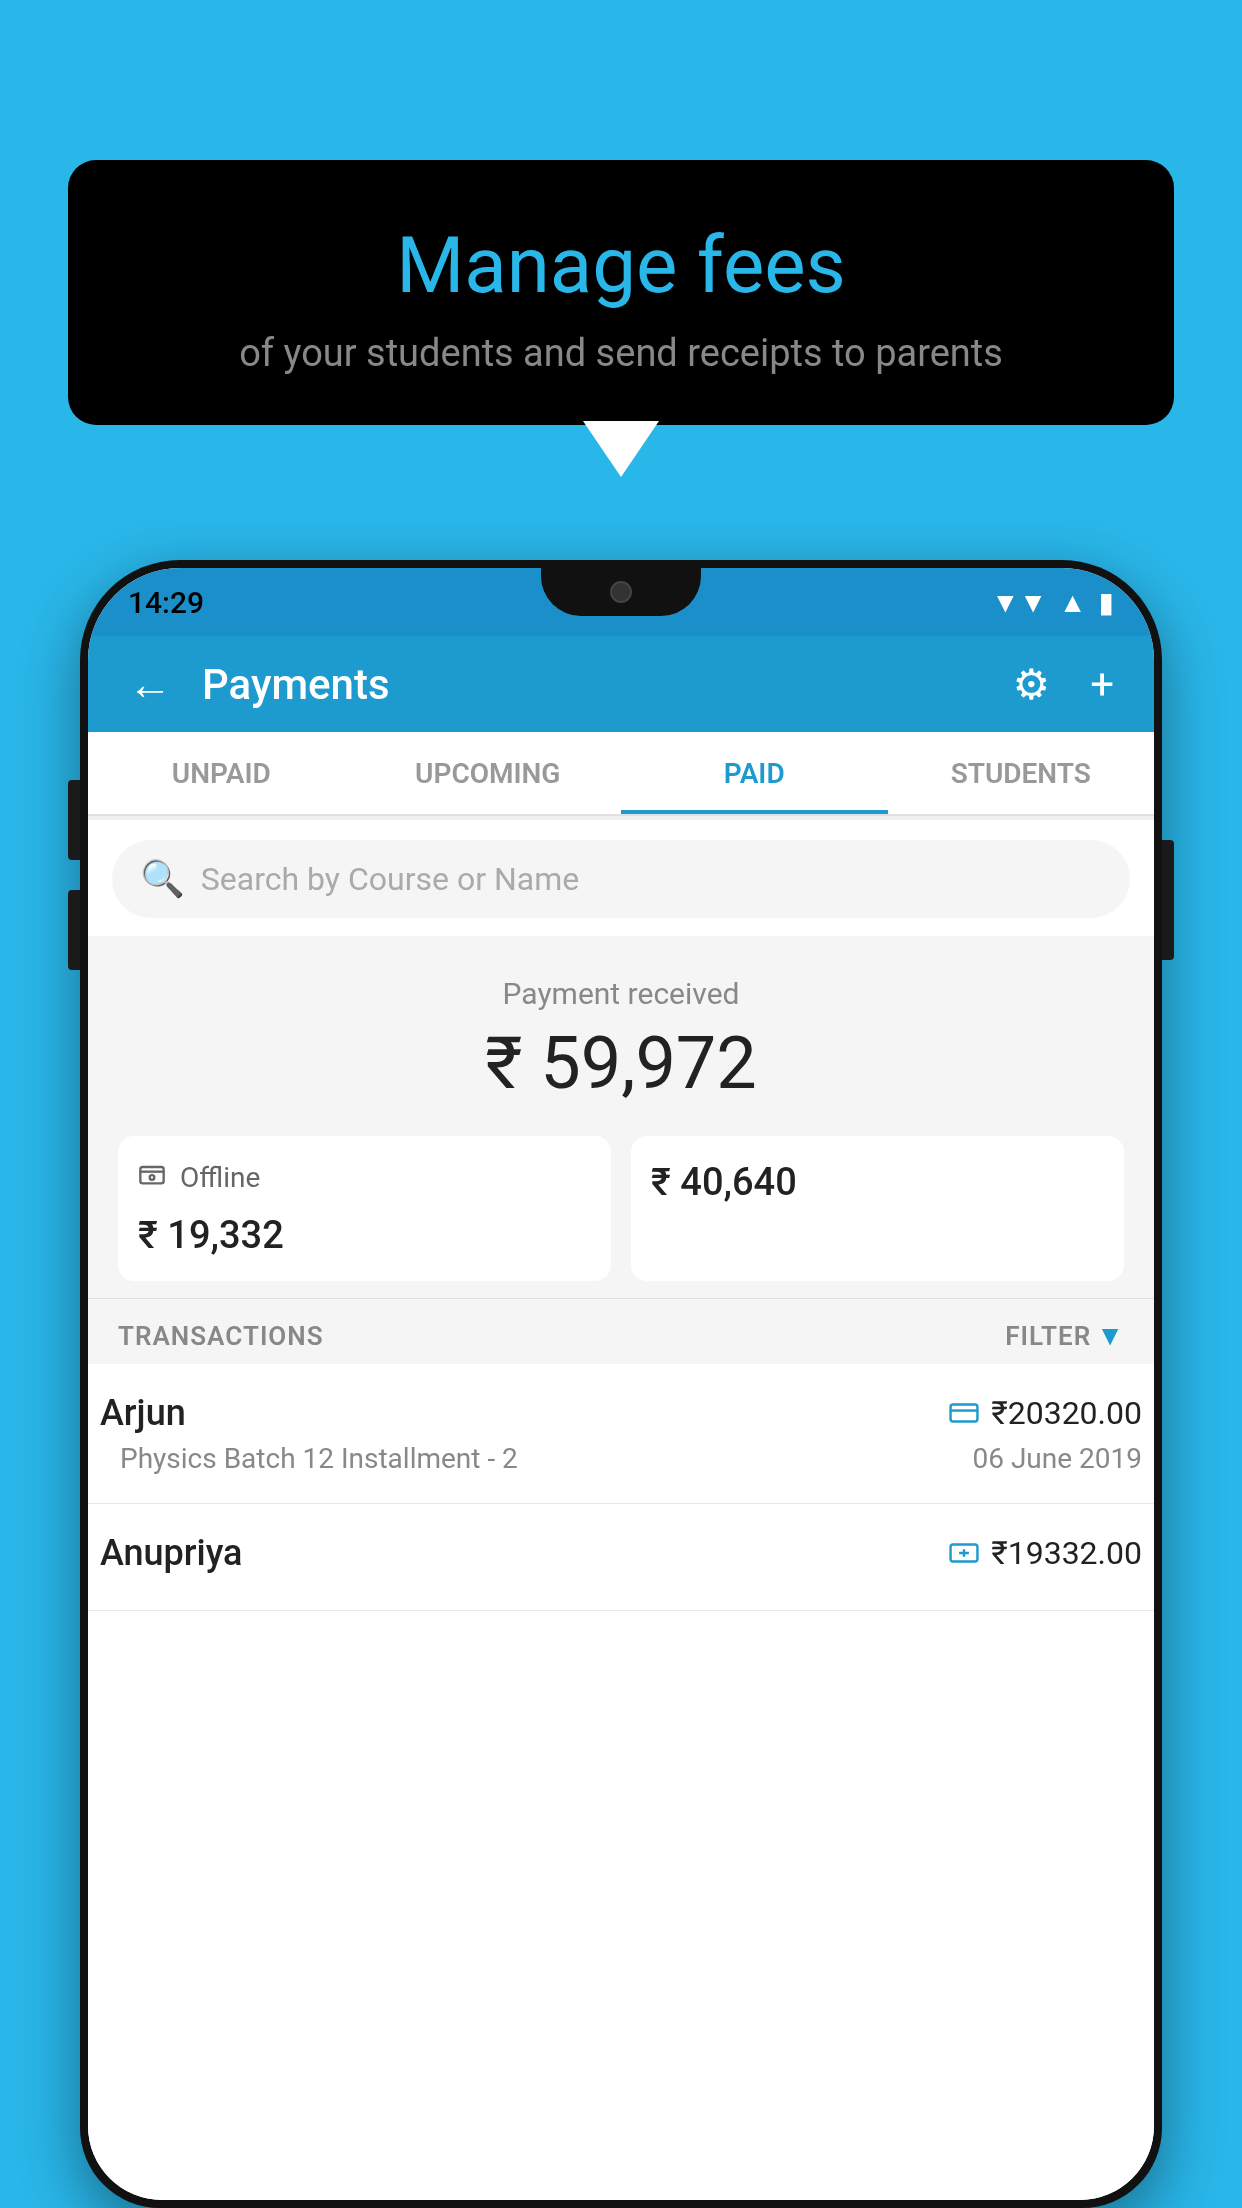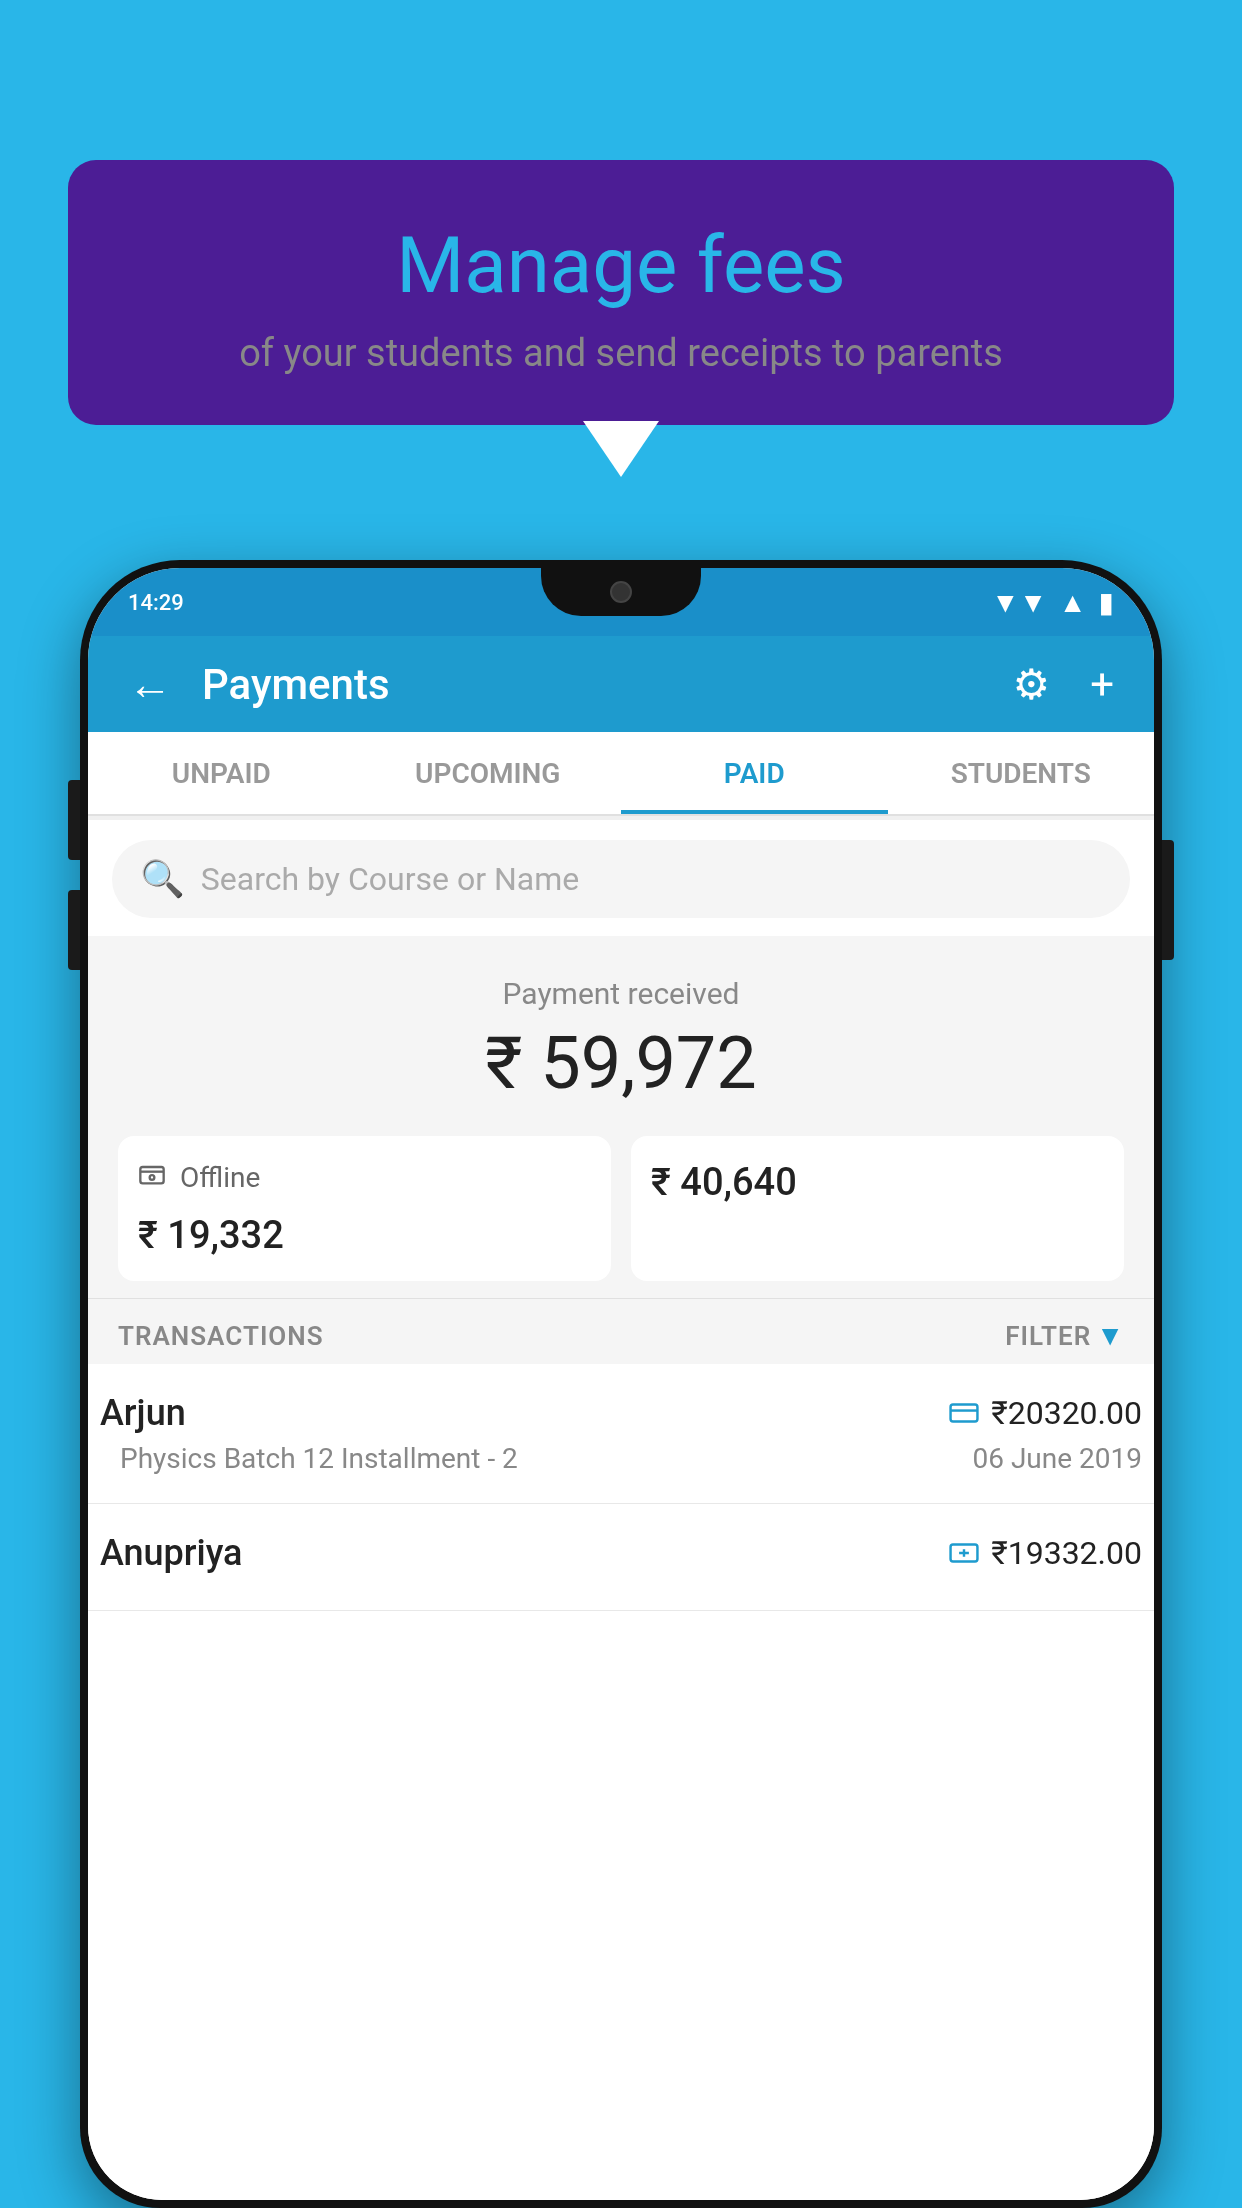--- a/index.html
+++ b/index.html
@@ -12,21 +12,21 @@
       overflow: hidden;
       position: relative;
     }
 
     
     .speech-bubble {
       position: absolute;
       top: 160px;
       left: 68px;
       right: 68px;
-      background: #4c1d95;
+      background: #000000;
       border-radius: 28px;
       padding: 60px 50px 50px;
       text-align: center;
     }
 
     .speech-bubble::after {
       content: '';
       position: absolute;
       bottom: -52px;
       left: 50%;
@@ -108,22 +108,22 @@
       height: 68px;
       background: #1a8fc9;
       display: flex;
       align-items: center;
       justify-content: space-between;
       padding: 0 40px;
       z-index: 50;
     }
 
     .status-time {
-      color: #ffffff;
-      font-size: 22px;
+      color: #000000;
+      font-size: 30px;
       font-weight: 500;
     }
 
     .status-icons {
       display: flex;
       align-items: center;
       gap: 12px;
     }
 
     

